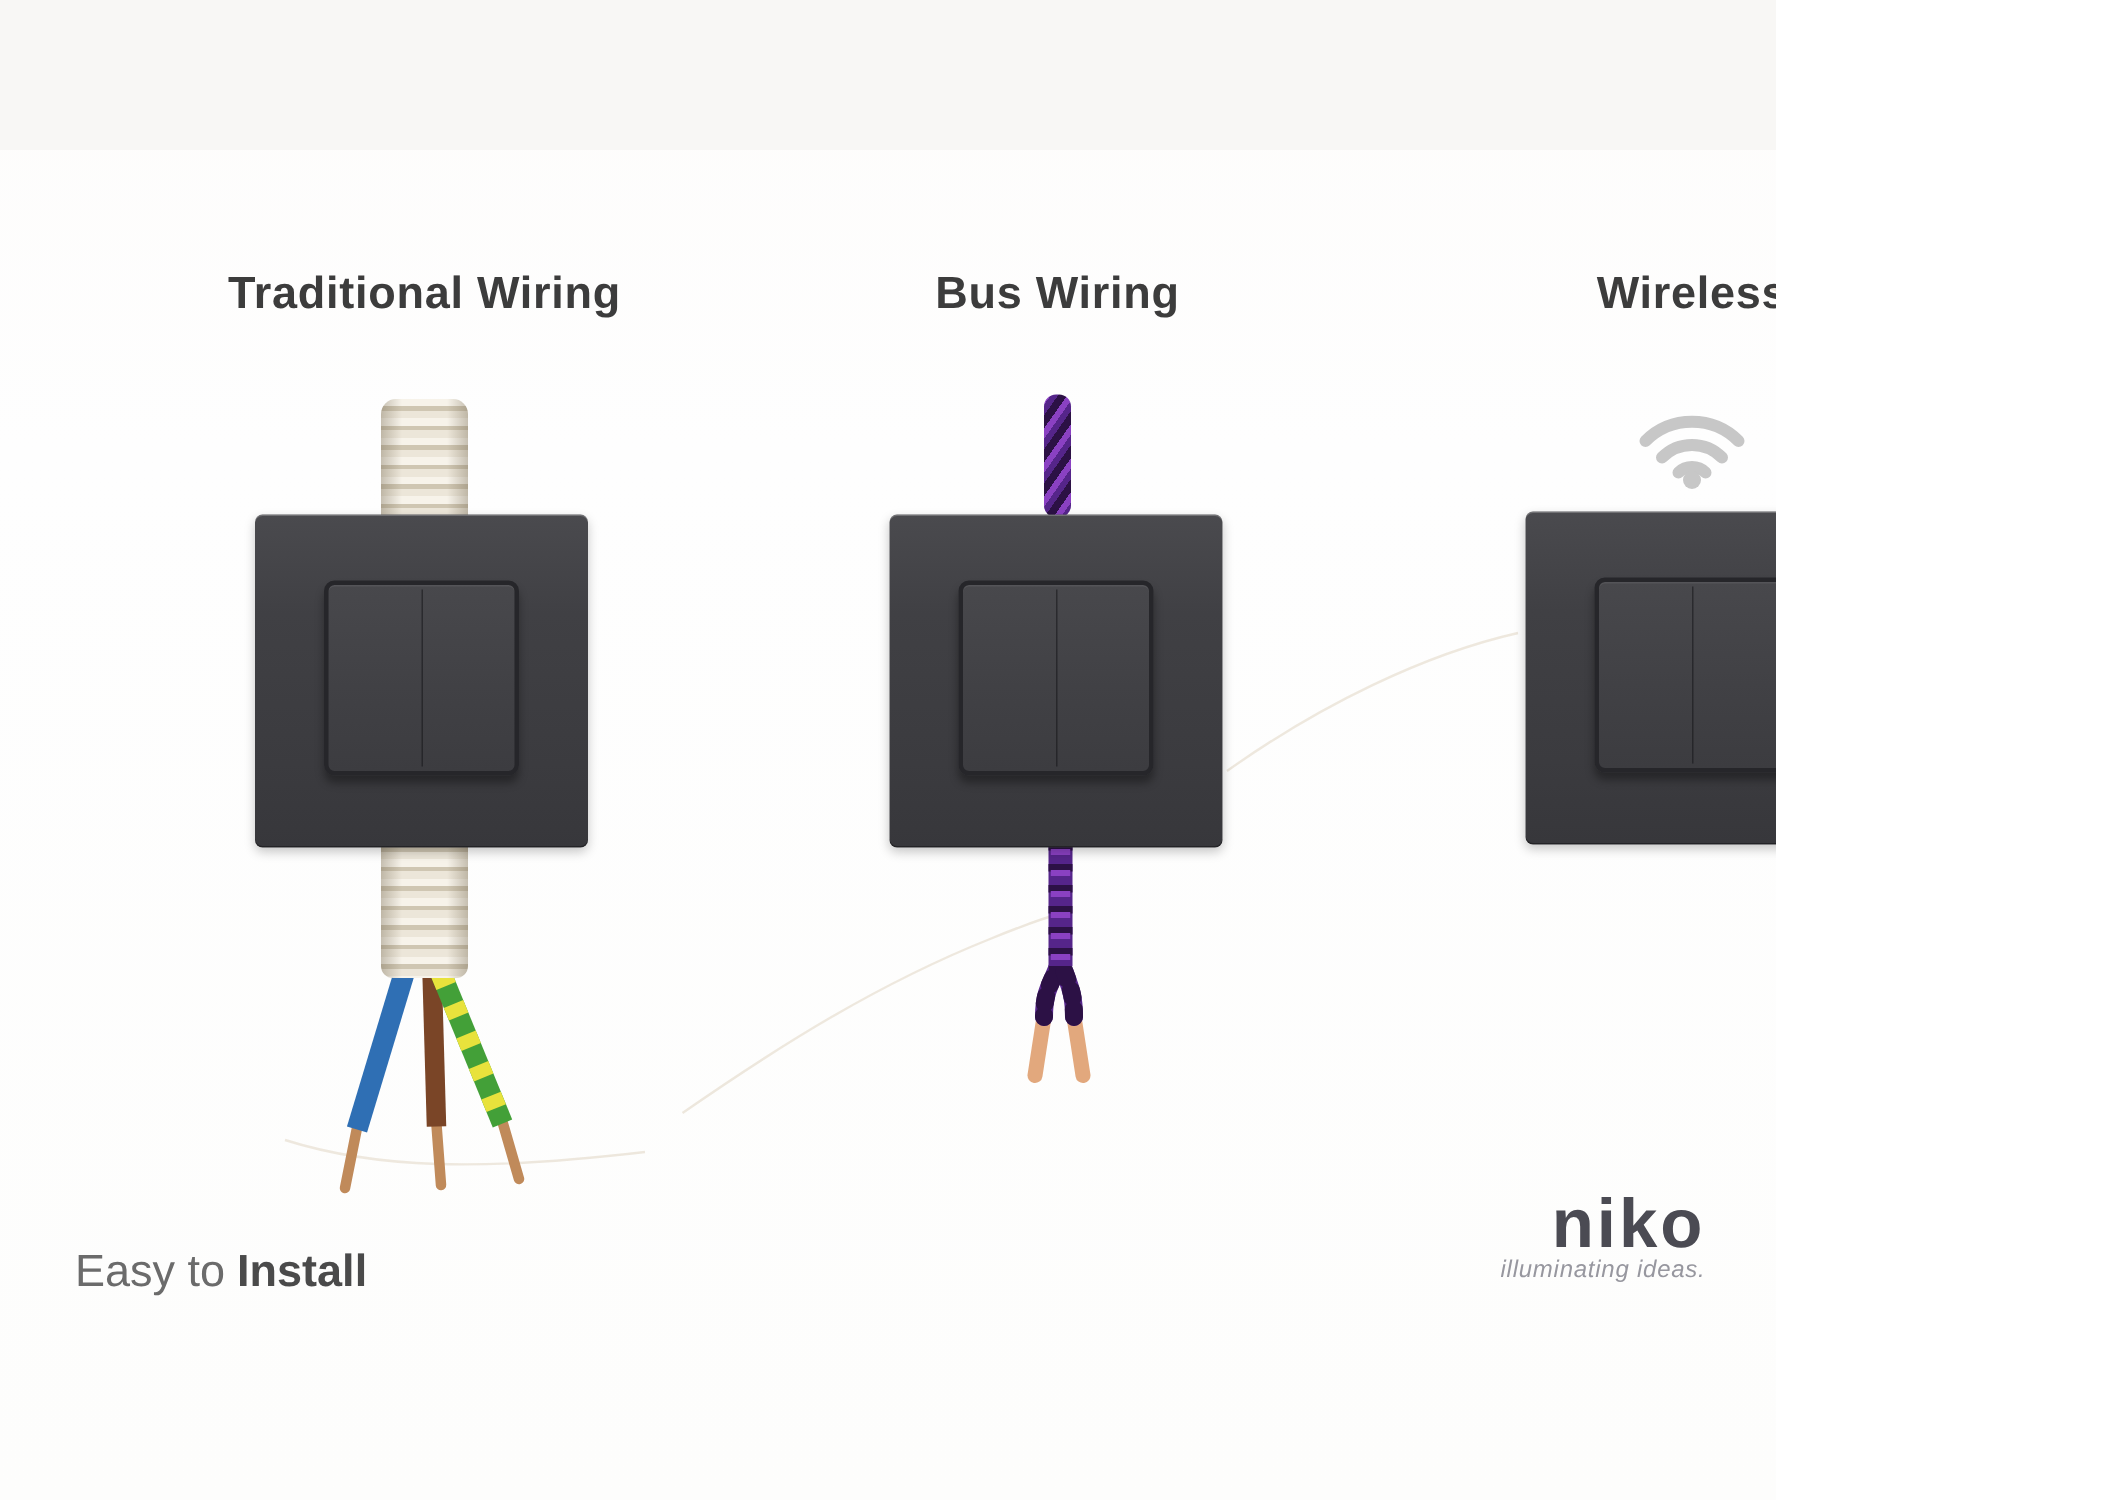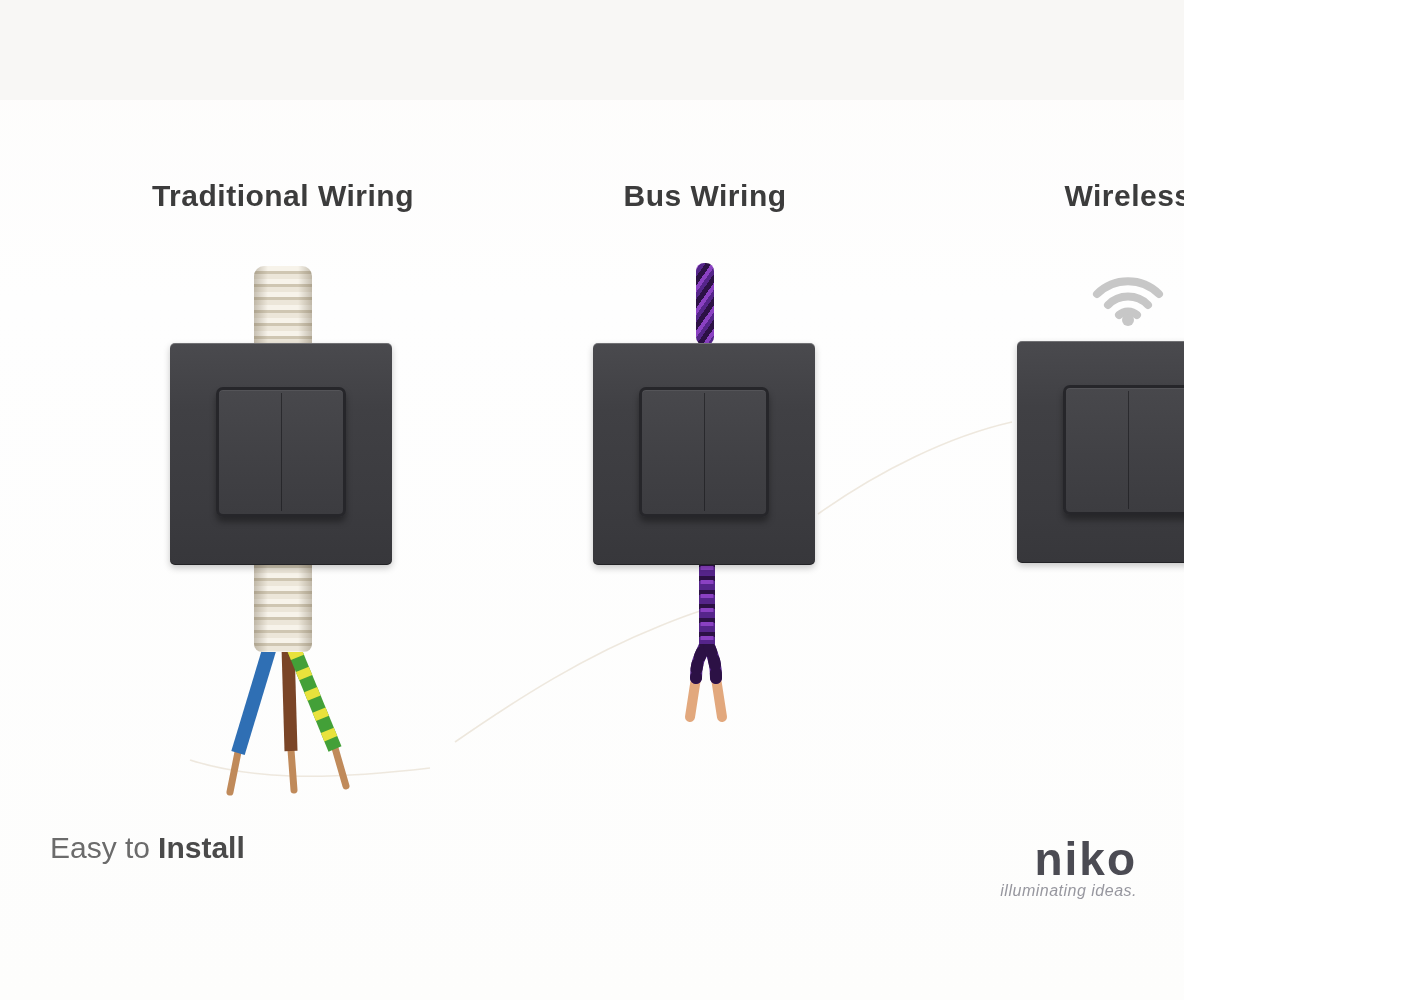--- a/index.html
+++ b/index.html
@@ -52,21 +52,21 @@
     position:absolute;left:696px;top:263px;width:18px;height:82px;border-radius:8px;z-index:1;
     background:repeating-linear-gradient(125deg,#8a41c2 0px,#8a41c2 4px,#55258a 4px,#55258a 8px,#2c1145 8px,#2c1145 13px);
   }
   .bus-bottom-svg{position:absolute;left:678px;top:562px;z-index:1;}
 
   .wifi-svg{position:absolute;left:1089px;top:268px;}
 
   .caption{position:absolute;left:50px;top:830px;font-size:30px;line-height:36px;color:#6b6b6b;}
   .caption .cap-bold{font-weight:700;color:#4a4a4a;margin-left:8px;}
 
-  .brand{position:absolute;right:47px;top:836px;text-align:right;}
+  .brand{position:absolute;right:47px;top:792px;text-align:right;}
   .brand .wordmark{
     font-size:46px;line-height:46px;font-weight:700;color:#4b4b53;letter-spacing:2px;
   }
   .brand .slogan{
     font-size:16px;line-height:18px;font-style:italic;color:#97979f;letter-spacing:.5px;margin-top:0px;text-align:center;
   }
 </style>
 </head>
 <body>
 

